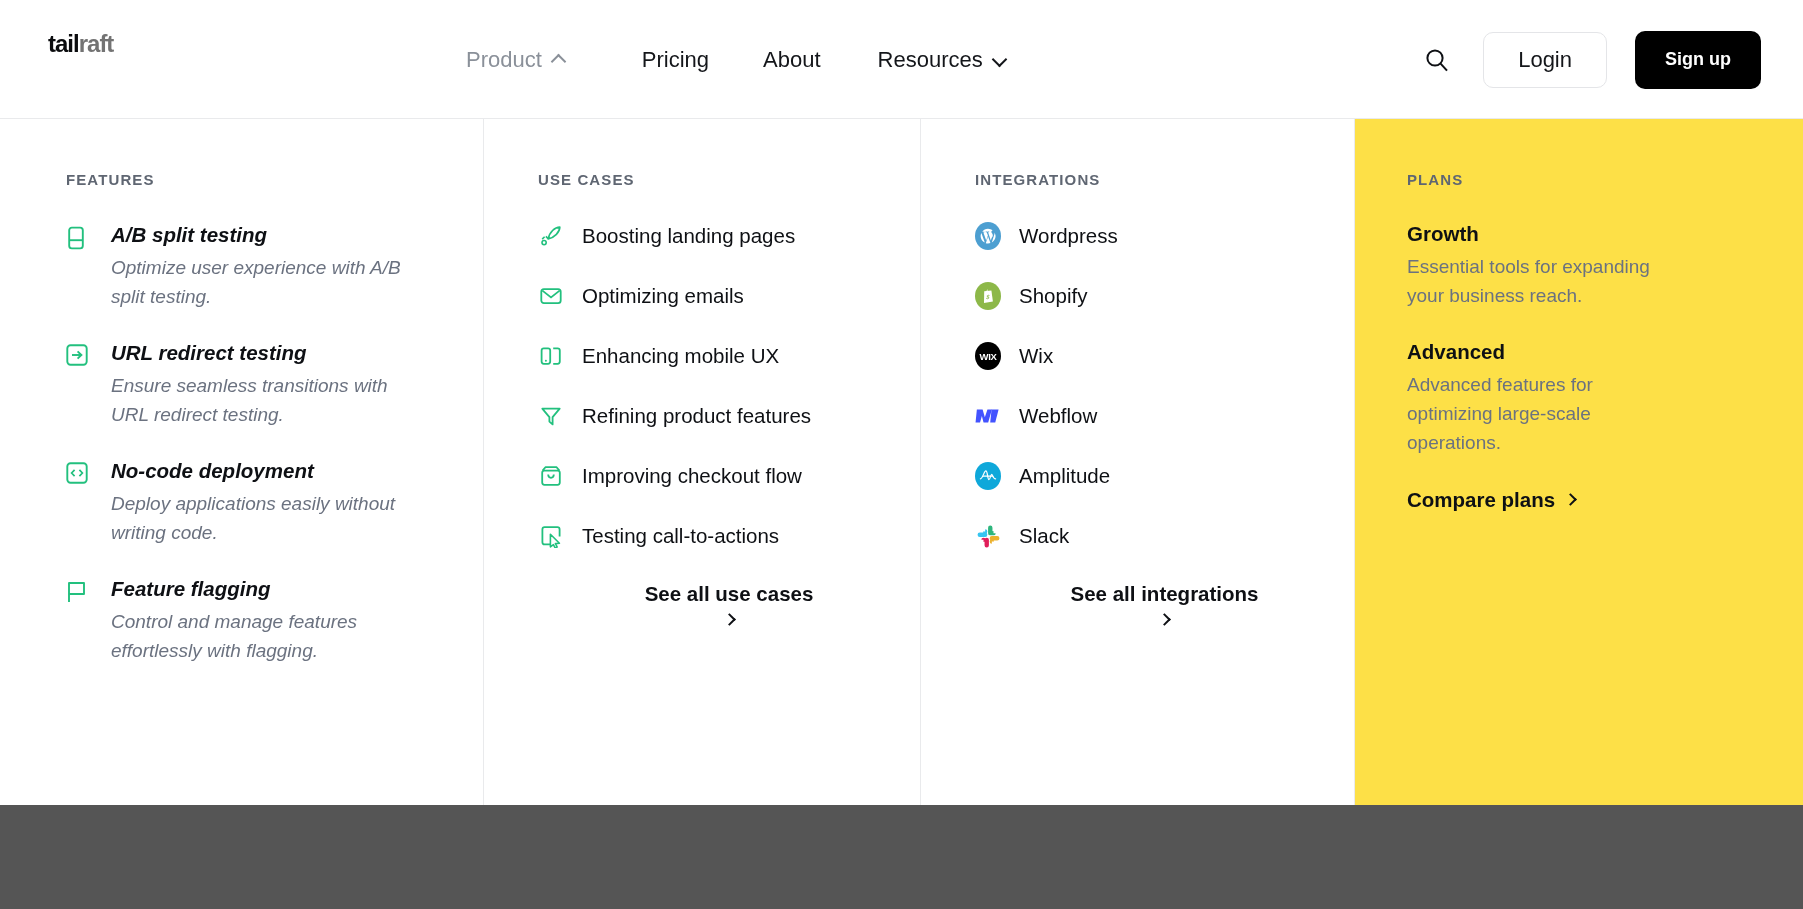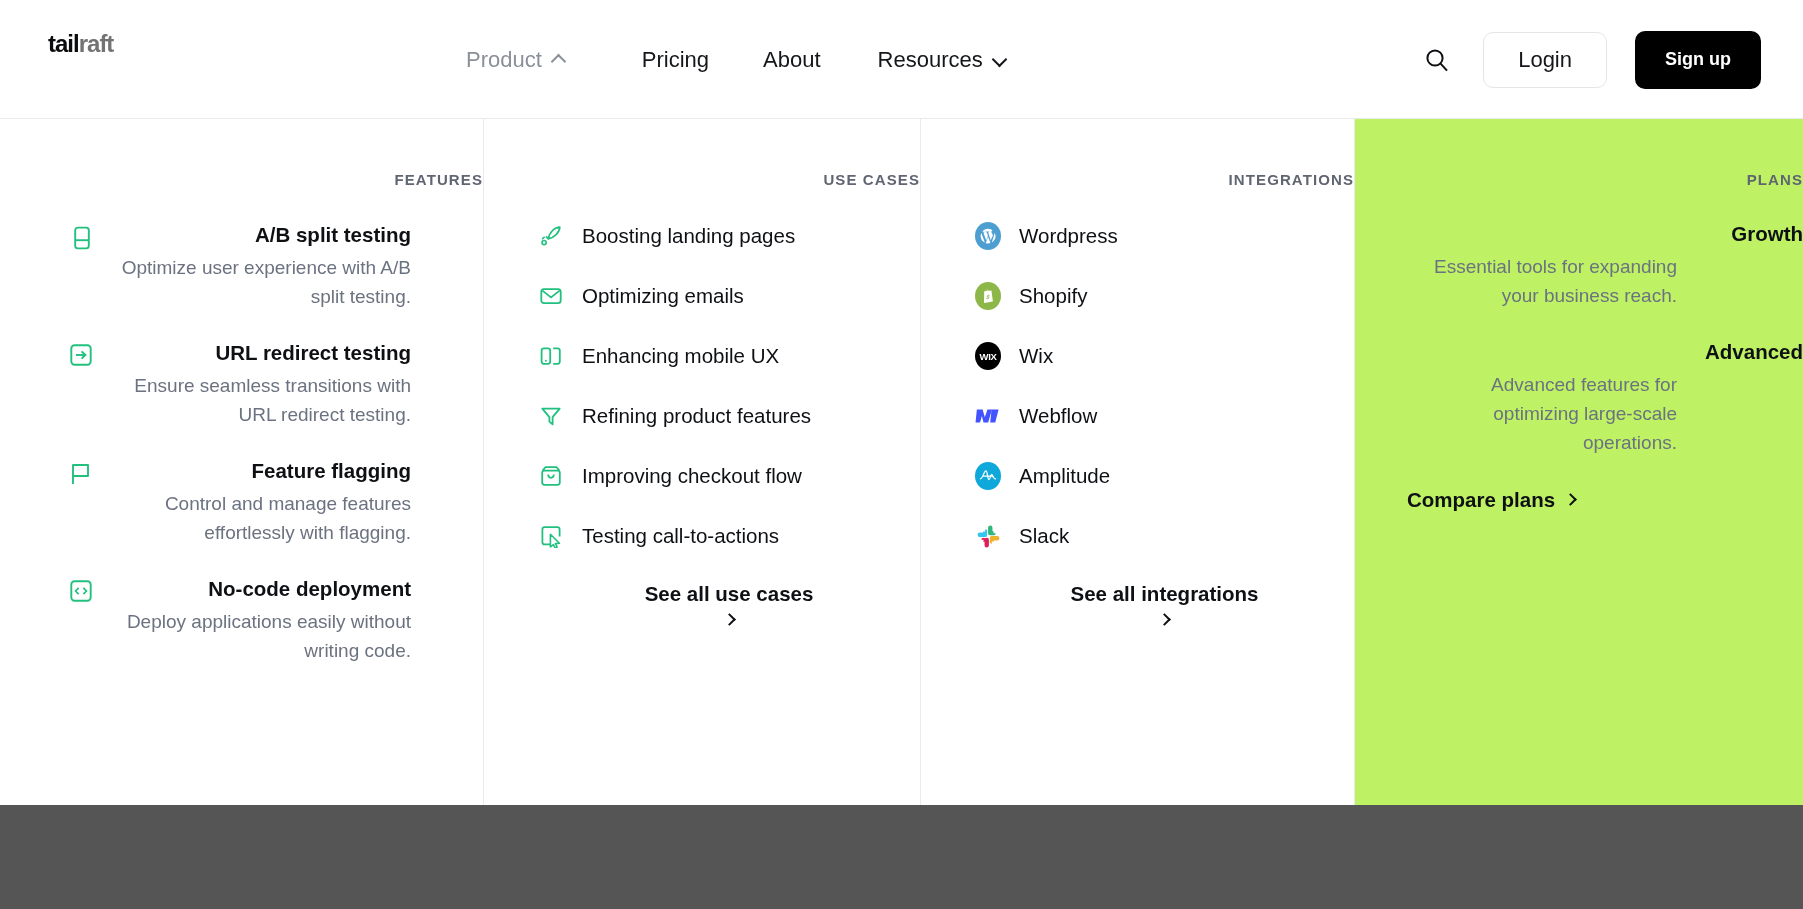--- a/index.html
+++ b/index.html
@@ -143,47 +143,47 @@
     position: absolute;
     top: 119px; left: 0;
     width: 1803px;
     height: 686px;
     background: #ffffff;
     display: flex;
   }
   .col {
     height: 686px;
     position: relative;
-    text-align: right;
   }
   .col-sep { border-right: 1px solid #e9eaec; }
   .col-features { width: 484px; padding: 52px 0 0 66px; }
   .col-usecases { width: 437px; padding: 52px 0 0 54px; }
   .col-integrations { width: 434px; padding: 52px 0 0 54px; }
   .col-plans {
     width: 448px;
     padding: 52px 0 8px 52px;
-    background: #bef264;
+    background: #fde047;
     flex: 1 1 auto;
   }
 
   .col-heading {
     font-size: 15px;
     font-weight: 700;
     letter-spacing: 1.1px;
     color: #5f6672;
     margin-bottom: 34px;
   }
 
   
   .feat-row {
     display: flex;
     gap: 19px;
     margin-bottom: 29px;
     cursor: pointer;
+    font-style: italic;
   }
   .feat-icon {
     width: 26px;
     min-width: 26px;
     padding-top: 4px;
   }
   .feat-title {
     font-size: 20.5px;
     font-weight: 700;
     color: #0e1014;
@@ -362,41 +362,41 @@
           </svg>
         </div>
         <div>
           <div class="feat-title">URL redirect testing</div>
           <div class="feat-desc">Ensure seamless transitions with URL redirect testing.</div>
         </div>
       </div>
 
       <div class="feat-row">
         <div class="feat-icon">
-          <svg width="22" height="24" viewBox="0 0 22 24" fill="none">
-            <path d="M3 22 L3 3 L18 3 L18 14 L3 14" stroke="#22c07e" stroke-width="1.9" fill="none" stroke-linejoin="round"></path>
-          </svg>
-        </div>
-        <div>
-          <div class="feat-title">Feature flagging</div>
-          <div class="feat-desc">Control and manage features effortlessly with flagging.</div>
-        </div>
-      </div>
-
-      <div class="feat-row">
-        <div class="feat-icon">
           <svg width="22" height="22" viewBox="0 0 22 22" fill="none">
             <rect x="1.3" y="1.3" width="19.4" height="19.4" rx="3.2" stroke="#22c07e" stroke-width="1.9"></rect>
             <path d="M8.6 7.8 L5.6 11 L8.6 14.2" stroke="#22c07e" stroke-width="1.7" fill="none"></path>
             <path d="M13.4 7.8 L16.4 11 L13.4 14.2" stroke="#22c07e" stroke-width="1.7" fill="none"></path>
           </svg>
         </div>
         <div>
           <div class="feat-title">No-code deployment</div>
           <div class="feat-desc">Deploy applications easily without writing code.</div>
+        </div>
+      </div>
+
+      <div class="feat-row">
+        <div class="feat-icon">
+          <svg width="22" height="24" viewBox="0 0 22 24" fill="none">
+            <path d="M3 22 L3 3 L18 3 L18 14 L3 14" stroke="#22c07e" stroke-width="1.9" fill="none" stroke-linejoin="round"></path>
+          </svg>
+        </div>
+        <div>
+          <div class="feat-title">Feature flagging</div>
+          <div class="feat-desc">Control and manage features effortlessly with flagging.</div>
         </div>
       </div>
     </div>
 
     <div class="col col-usecases col-sep">
       <div class="col-heading">USE CASES</div>
 
       <div class="link-row">
         <span class="link-icon">
           <svg width="24" height="24" viewBox="0 0 24 24" fill="none">

